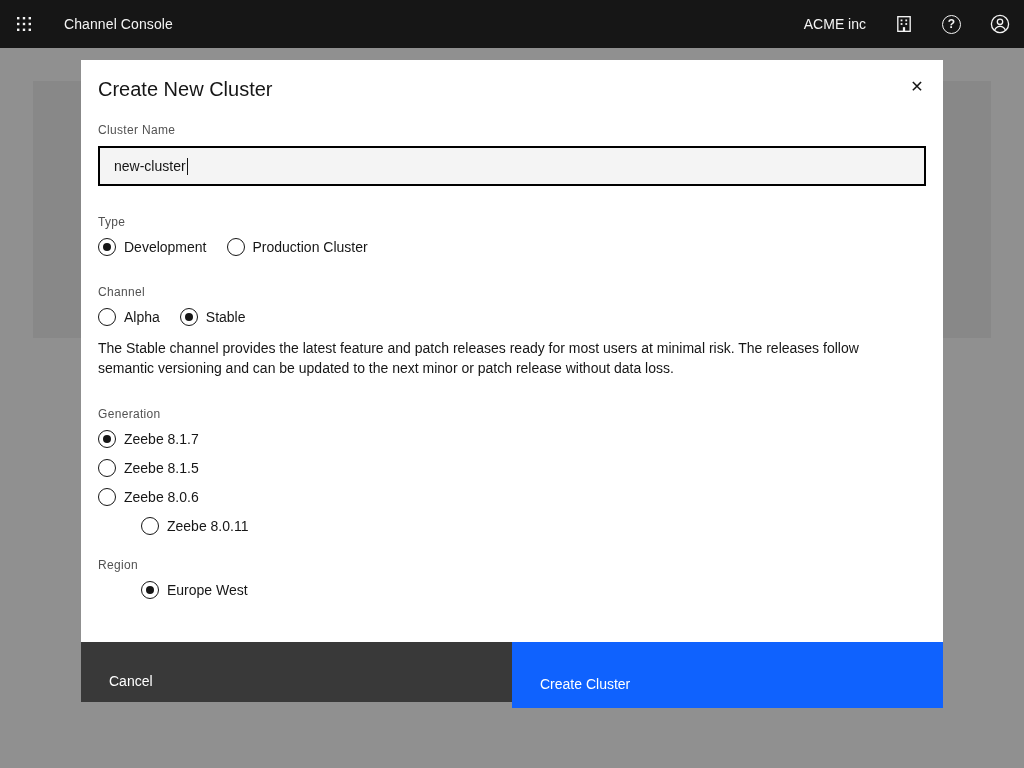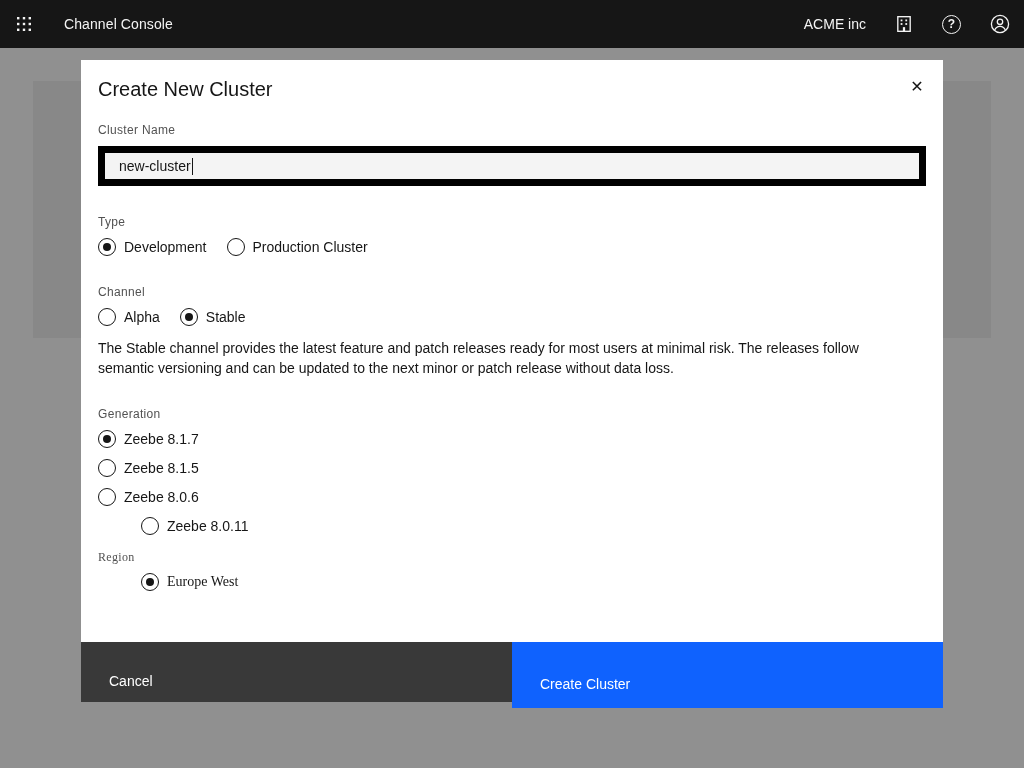--- a/index.html
+++ b/index.html
@@ -53,21 +53,21 @@
   .close-btn {
     position:absolute; top:10px; right:10px; width:32px; height:32px;
     background:none; border:none; cursor:pointer; font-size:16px; color:#161616;
     display:flex; align-items:center; justify-content:center;
   }
   .field-label {
     font-size:12px; line-height:16px; color:#525252; letter-spacing:.32px; margin-bottom:8px;
   }
   .text-input {
     width:828px; height:40px; background:#f4f4f4;
-    border:7px solid #000000; display:flex; align-items:center;
+    border:2px solid #000000; display:flex; align-items:center;
     padding:0 14px; font-size:14px; color:#161616; cursor:text;
   }
   .caret {
     display:inline-block; width:1px; height:17px; background:#161616; margin-left:1px;
     animation: blink 1.1s steps(1) infinite;
   }
   @keyframes blink { 50% { opacity:0; } }
 
   .form-group { margin-top:28px; }
   .radio-row { display:flex; gap:20px; margin-top:0; }
@@ -209,21 +209,21 @@
           <span class="radio"></span>
           <span class="radio-label">Zeebe 8.0.6</span>
         </label>
         <label class="radio-option">
           <span class="radio"></span>
           <span class="radio-label">Zeebe 8.0.11</span>
         </label>
       </div>
     </div>
 
-    <div class="form-group" style="margin-top:14px;font-family:Liberation Serif, serif;">
+    <div class="form-group" style="margin-top:22px;">
       <div class="field-label">Region</div>
       <div class="radio-stack">
         <label class="radio-option">
           <span class="radio selected"></span>
           <span class="radio-label">Europe West</span>
         </label>
       </div>
     </div>
   </div>
 

